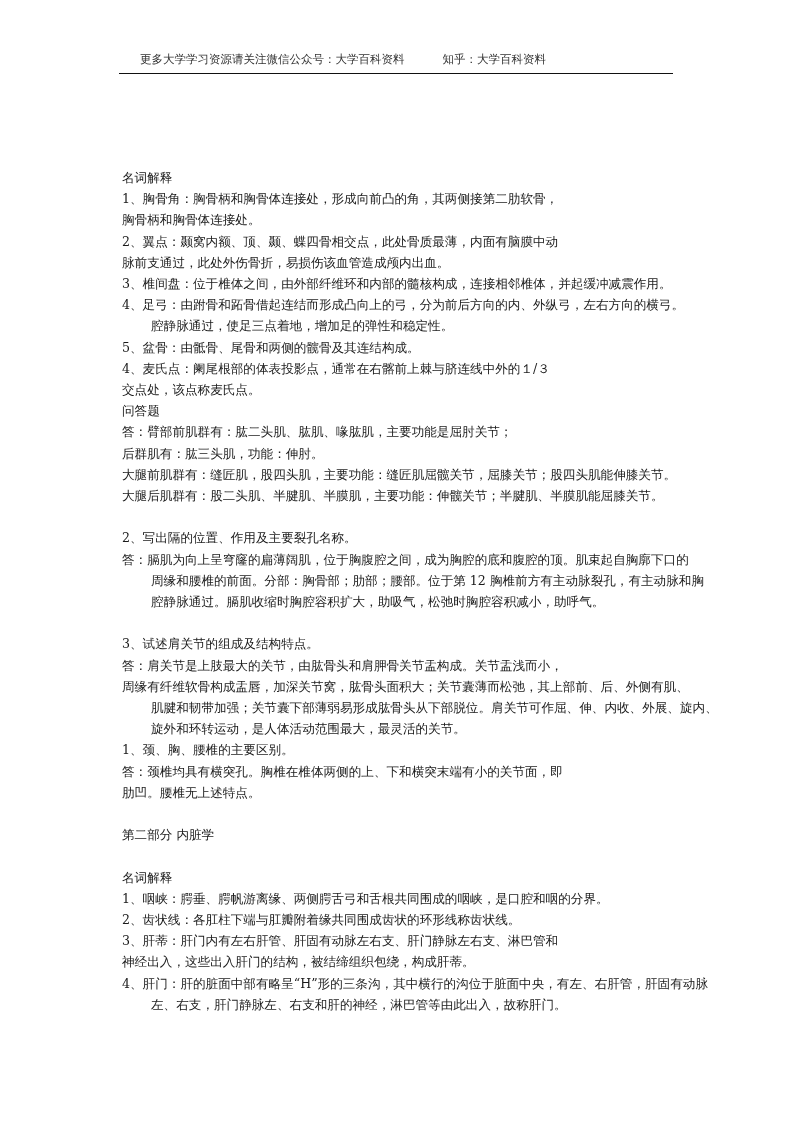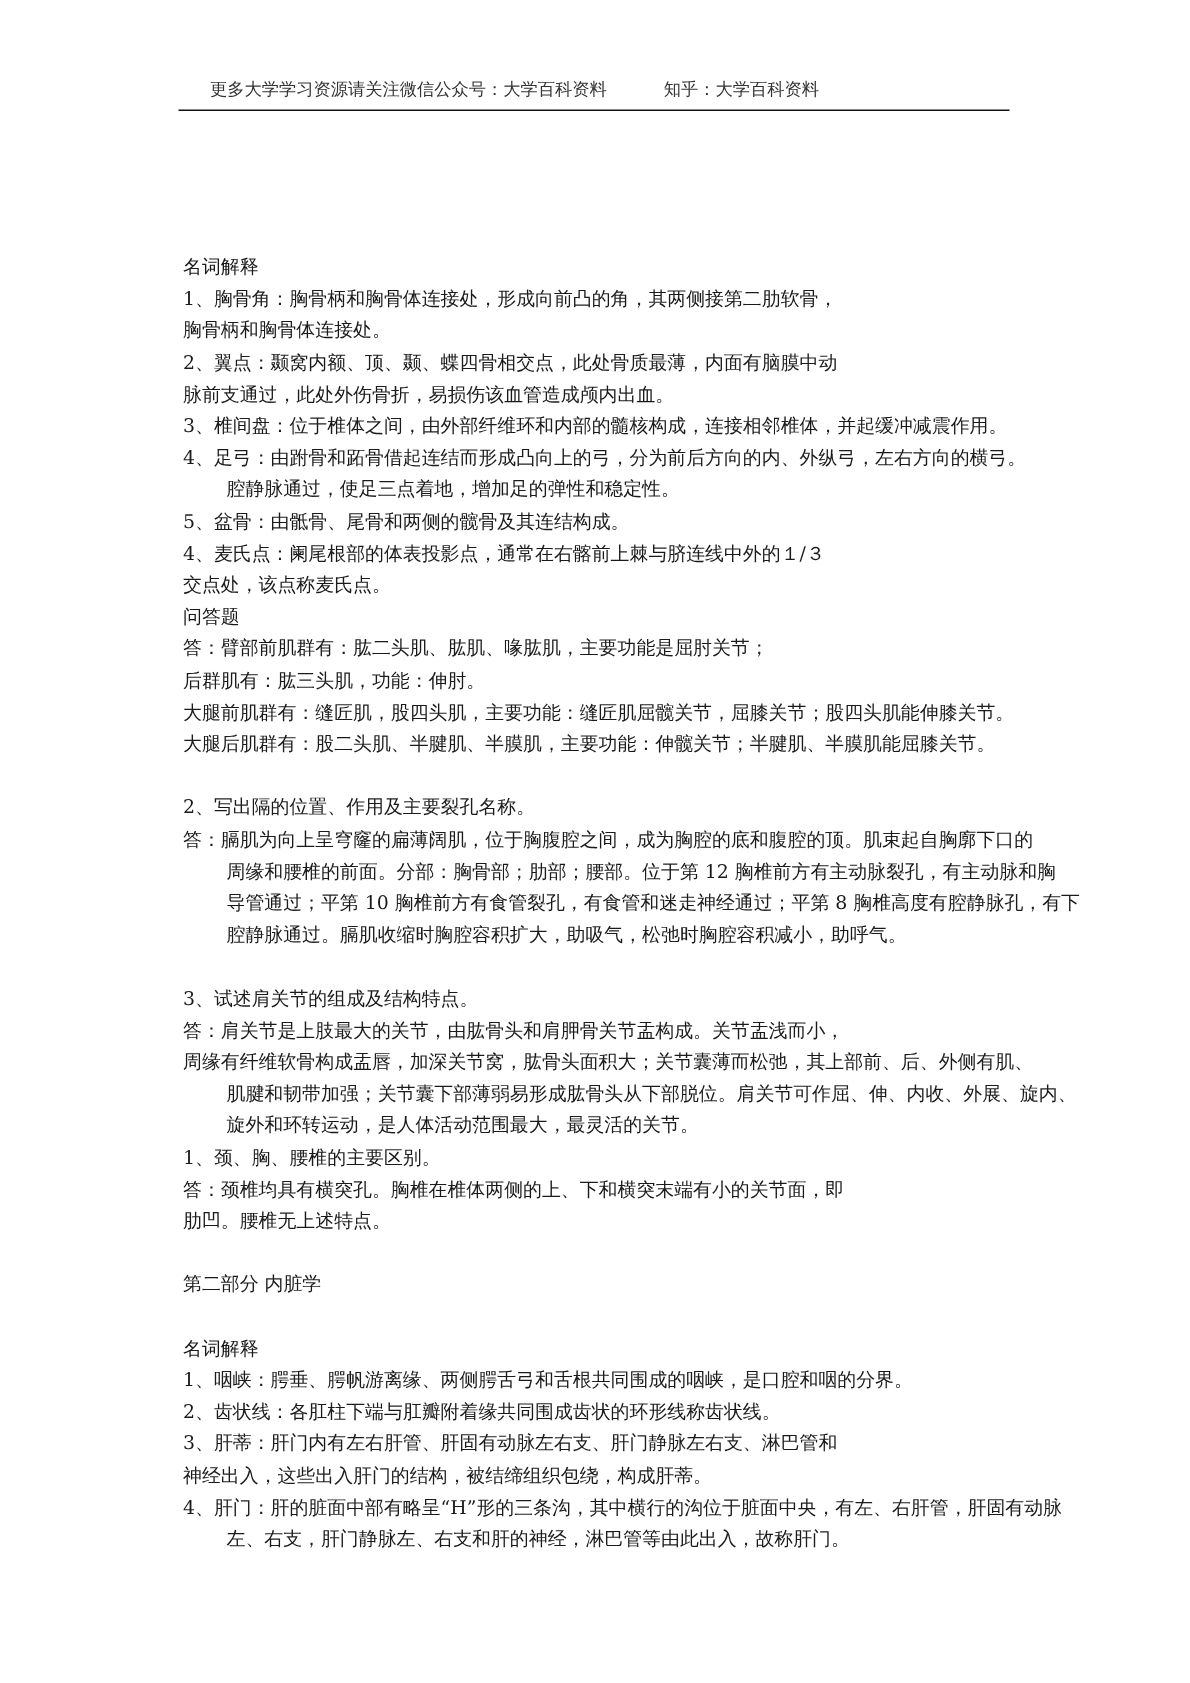--- a/index.html
+++ b/index.html
@@ -35,21 +35,20 @@
     <div class="line">交点处，该点称麦氏点。</div>
     <div class="line">问答题</div>
     <div class="line">答：臂部前肌群有：肱二头肌、肱肌、喙肱肌，主要功能是屈肘关节；</div>
     <div class="line">后群肌有：肱三头肌，功能：伸肘。</div>
     <div class="line">大腿前肌群有：缝匠肌，股四头肌，主要功能：缝匠肌屈髋关节，屈膝关节；股四头肌能伸膝关节。</div>
     <div class="line">大腿后肌群有：股二头肌、半腱肌、半膜肌，主要功能：伸髋关节；半腱肌、半膜肌能屈膝关节。</div>
     <div class="line blank"></div>
     <div class="line">2、写出隔的位置、作用及主要裂孔名称。</div>
     <div class="line">答：膈肌为向上呈穹窿的扁薄阔肌，位于胸腹腔之间，成为胸腔的底和腹腔的顶。肌束起自胸廓下口的</div>
     <div class="line indent">周缘和腰椎的前面。分部：胸骨部；肋部；腰部。位于第 12 胸椎前方有主动脉裂孔，有主动脉和胸</div>
-    <div class="line indent">导管通过；平第 10 胸椎前方有食管裂孔，有食管和迷走神经通过；平第 8 胸椎高度有腔静脉孔，有下</div>
     <div class="line indent">腔静脉通过。膈肌收缩时胸腔容积扩大，助吸气，松弛时胸腔容积减小，助呼气。</div>
     <div class="line blank"></div>
     <div class="line">3、试述肩关节的组成及结构特点。</div>
     <div class="line">答：肩关节是上肢最大的关节，由肱骨头和肩胛骨关节盂构成。关节盂浅而小，</div>
     <div class="line">周缘有纤维软骨构成盂唇，加深关节窝，肱骨头面积大；关节囊薄而松弛，其上部前、后、外侧有肌、</div>
     <div class="line indent">肌腱和韧带加强；关节囊下部薄弱易形成肱骨头从下部脱位。肩关节可作屈、伸、内收、外展、旋内、</div>
     <div class="line indent">旋外和环转运动，是人体活动范围最大，最灵活的关节。</div>
     <div class="line">1、颈、胸、腰椎的主要区别。</div>
     <div class="line">答：颈椎均具有横突孔。胸椎在椎体两侧的上、下和横突末端有小的关节面，即</div>
     <div class="line">肋凹。腰椎无上述特点。</div>

